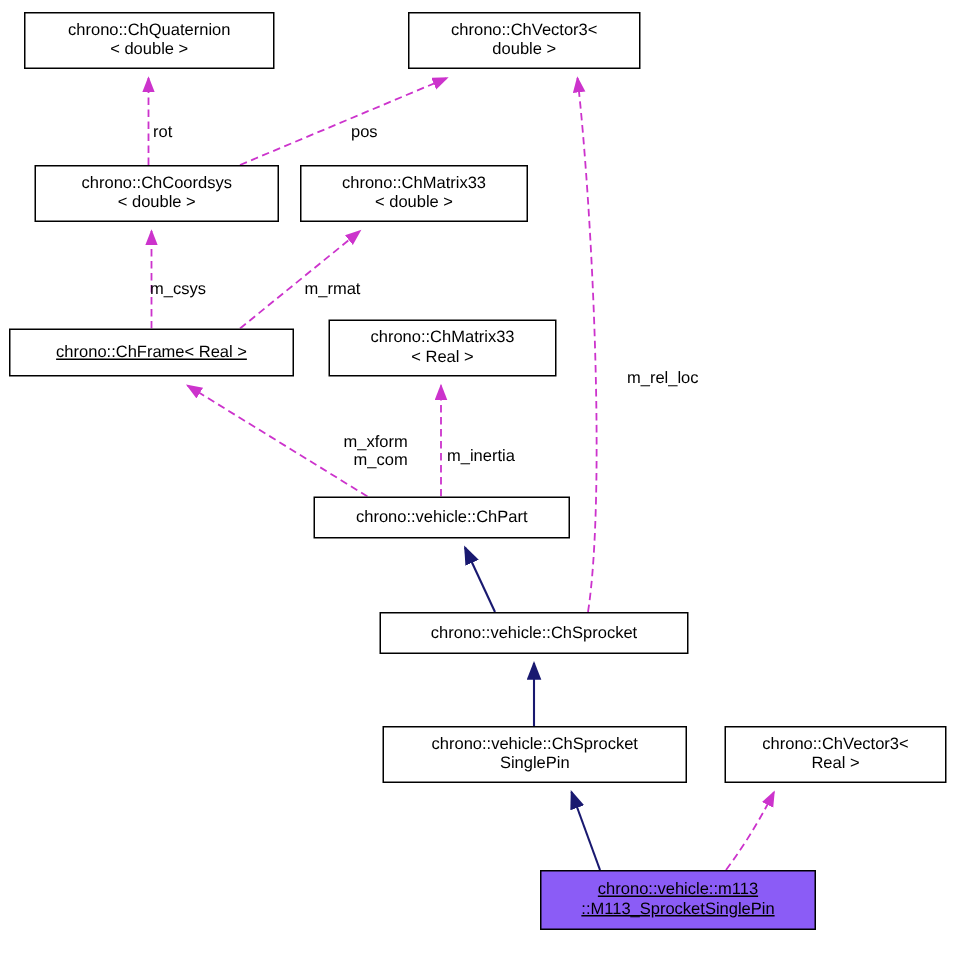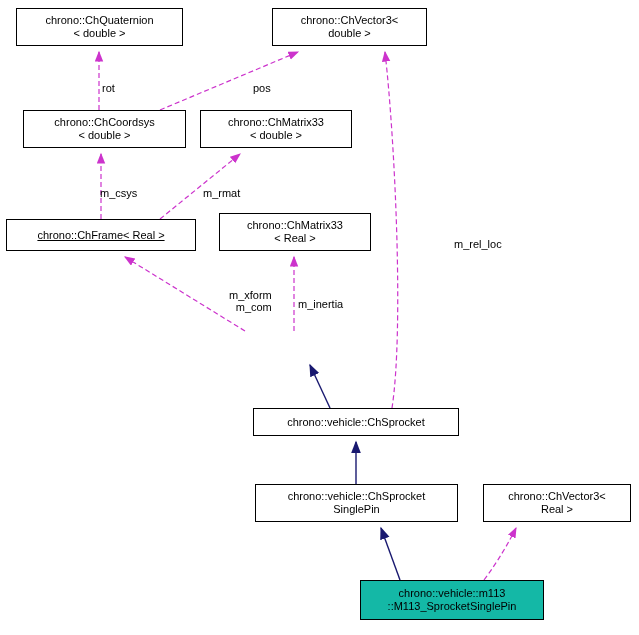--- a/index.html
+++ b/index.html
@@ -24,21 +24,22 @@
     align-items: center;
     justify-content: center;
     text-align: center;
     font-size: 11px;
     line-height: 13px;
     color: #000000;
     white-space: pre-line;
     padding: 0 1px;
   }
   .node.highlight {
-    background: #14b8a6;
+    background: #8b5cf6;
+    text-decoration: underline;
   }
   .edge-label {
     position: absolute;
     font-size: 11px;
     line-height: 12px;
     color: #000000;
     white-space: pre-line;
     text-align: right;
   }
   svg.links {
@@ -110,20 +111,23 @@
 
   <div class="node" style="left:6px; top:219px; width:190px; height:32px;text-decoration:underline;">
     <span>chrono::ChFrame&lt; Real &gt;</span>
   </div>
 
   <div class="node" style="left:219px; top:213px; width:152px; height:38px;">
     <span>chrono::ChMatrix33
 &lt; Real &gt;</span>
   </div>
 
+  <div class="node" style="left:209px; top:331px; width:171px; height:28px;">
+    <span>chrono::vehicle::ChPart</span>
+  </div>
 
   <div class="node" style="left:253px; top:408px; width:206px; height:28px;">
     <span>chrono::vehicle::ChSprocket</span>
   </div>
 
   <div class="node" style="left:255px; top:484px; width:203px; height:38px;">
     <span>chrono::vehicle::ChSprocket
 SinglePin</span>
   </div>
 
@@ -134,33 +138,33 @@
 
   <div class="node highlight" style="left:360px; top:580px; width:184px; height:40px;">
     <span>chrono::vehicle::m113
 ::M113_SprocketSinglePin</span>
   </div>
 
   <div class="edge-label" style="left:102px; top:70px;">
     <span>rot</span>
   </div>
 
-  <div class="edge-label" style="left:253px; top:70px;">
+  <div class="edge-label" style="left:234px; top:70px;">
     <span>pos</span>
   </div>
 
   <div class="edge-label" style="left:100px; top:175px;">
     <span>m_csys</span>
   </div>
 
   <div class="edge-label" style="left:203px; top:175px;">
     <span>m_rmat</span>
   </div>
 
-  <div class="edge-label" style="left:418px; top:226px;margin-left:36px;">
+  <div class="edge-label" style="left:418px; top:234px;">
     <span>m_rel_loc</span>
   </div>
 
   <div class="edge-label" style="left:229px; top:277px;">
     <span>m_xform
 m_com</span>
   </div>
 
   <div class="edge-label" style="left:298px; top:286px;">
     <span>m_inertia</span>

